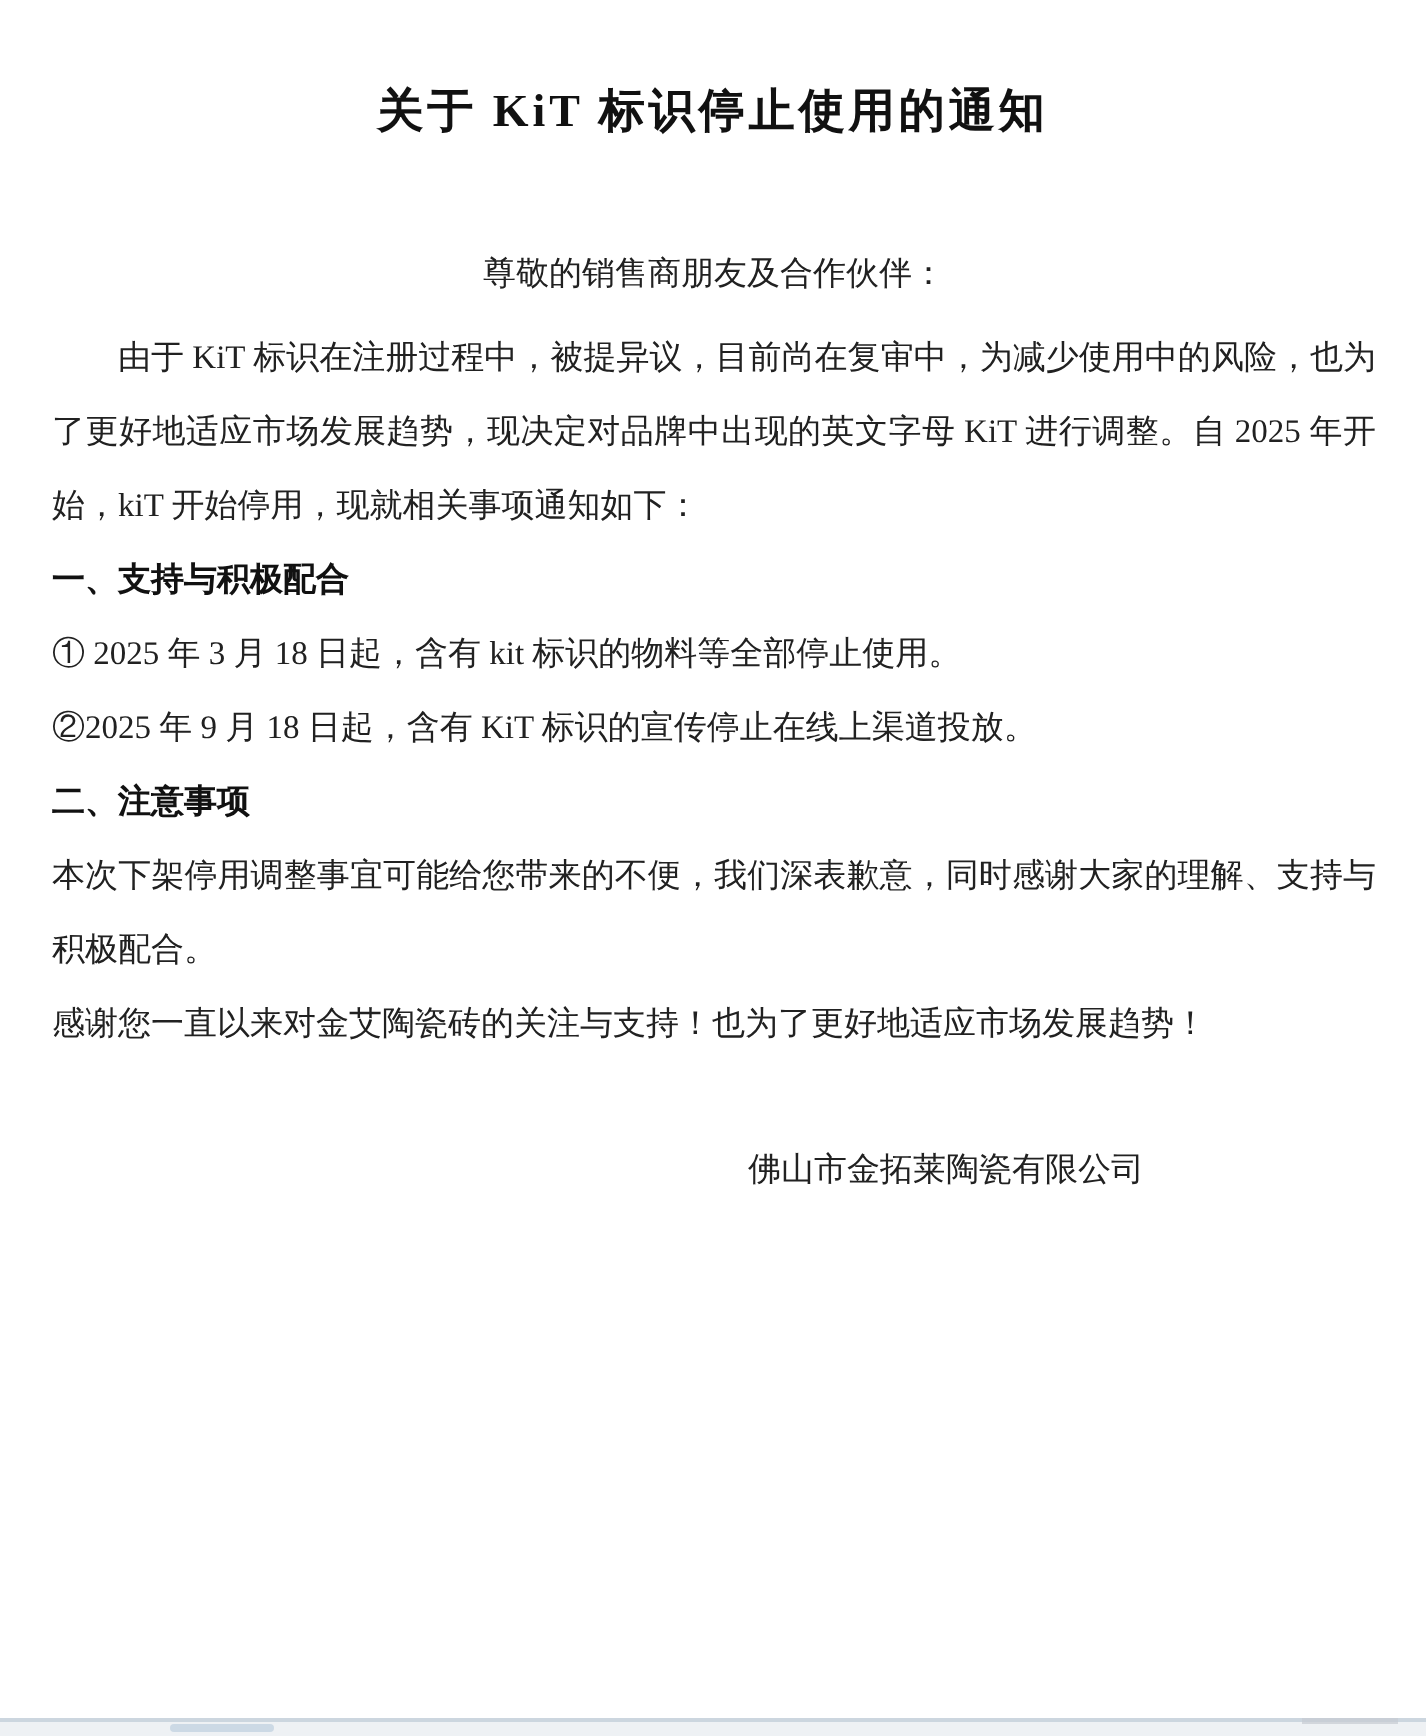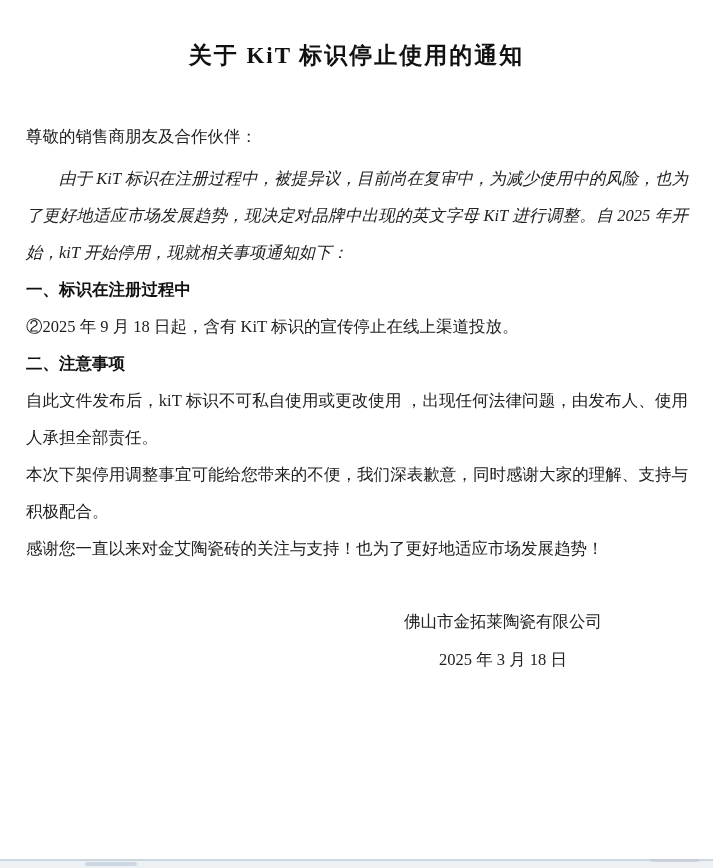--- a/index.html
+++ b/index.html
@@ -21,35 +21,34 @@
     font-weight: bold;
     letter-spacing: 2px;
     color: #111111;
   }
   .doc-body {
     margin: 47px 25px 0 26px;
     font-size: 16.5px;
     line-height: 37px;
     text-align: justify;
   }
-  .salutation { text-align: left; }
+  .salutation { text-align: center; }
   .para-intro {
     margin-top: 5px;
     text-indent: 2em;
-    font-style: italic;
   }
   .section-heading {
     font-weight: bold;
     color: #111111;
     text-align: left;
   }
   .list-item { text-align: left; }
   .signature-block {
     margin-top: 36px;
-    margin-right: 86px;
+    margin-right: 116px;
     float: right;
     text-align: center;
     font-size: 16.5px;
     line-height: 38px;
   }
   .bottom-strip {
     position: absolute;
     left: 0; right: 0; bottom: 0;
     height: 9px;
     background: #eef1f4;
@@ -76,37 +75,36 @@
 <div class="page">
 
   <h1 class="doc-title">关于 KiT 标识停止使用的通知</h1>
 
   <div class="doc-body">
 
     <p class="salutation">尊敬的销售商朋友及合作伙伴：</p>
 
     <p class="para-intro">由于 KiT 标识在注册过程中，被提异议，目前尚在复审中，为减少使用中的风险，也为了更好地适应市场发展趋势，现决定对品牌中出现的英文字母 KiT 进行调整。自 2025 年开始，kiT 开始停用，现就相关事项通知如下：</p>
 
-    <p class="section-heading">一、标识在注册过程中</p>
+    <p class="section-heading">一、支持与积极配合</p>
 
+    <p class="list-item">① 2025 年 3 月 18 日起，含有 kit 标识的物料等全部停止使用。</p>
 
     <p class="list-item">②2025 年 9 月 18 日起，含有 KiT 标识的宣传停止在线上渠道投放。</p>
 
     <p class="section-heading">二、注意事项</p>
 
-    <p>自此文件发布后，kiT 标识不可私自使用或更改使用 ，出现任何法律问题，由发布人、使用人承担全部责任。</p>
 
     <p>本次下架停用调整事宜可能给您带来的不便，我们深表歉意，同时感谢大家的理解、支持与积极配合。</p>
 
 
     <p>感谢您一直以来对金艾陶瓷砖的关注与支持！也为了更好地适应市场发展趋势！</p>
 
     <div class="signature-block">
       <div>佛山市金拓莱陶瓷有限公司</div>
-      <div>2025 年 3 月 18 日</div>
     </div>
 
   </div>
 
   <div class="bottom-strip">
     <div class="scroll-thumb-left"></div>
     <div class="scroll-shadow-right"></div>
   </div>
 
 </div>

